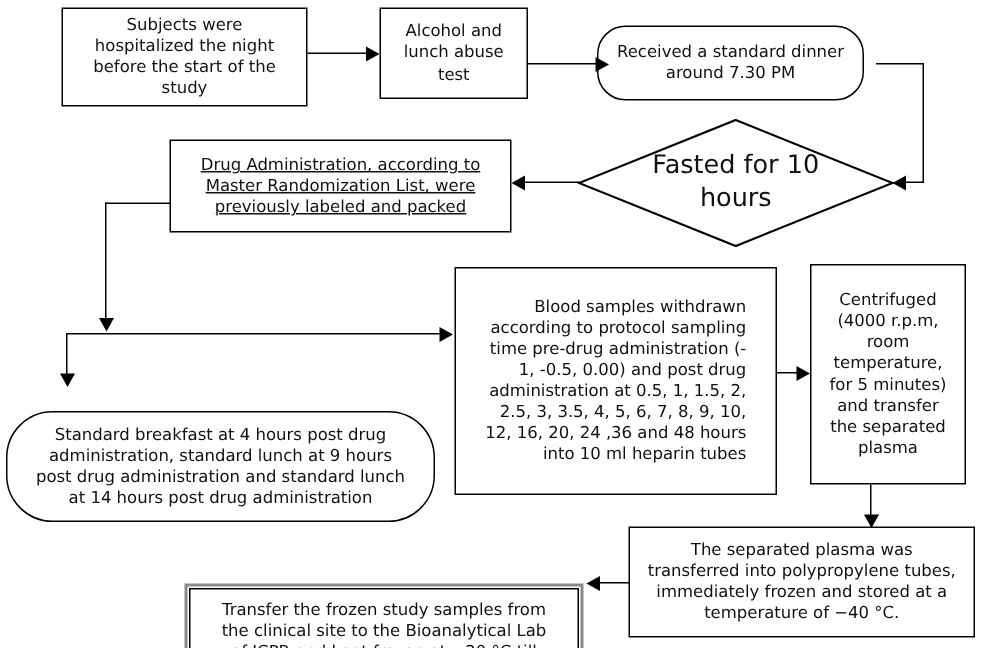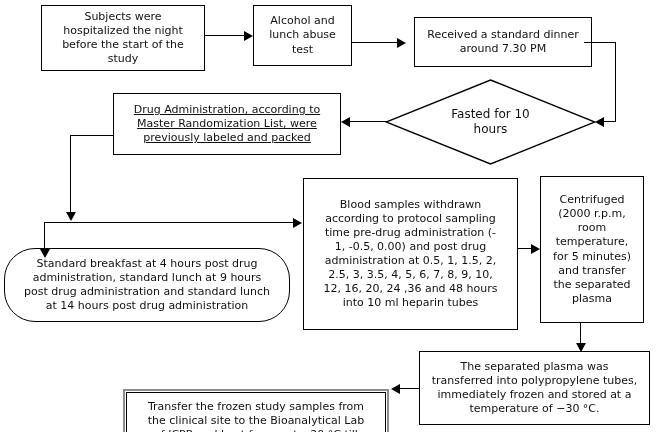--- a/index.html
+++ b/index.html
@@ -48,21 +48,21 @@
     position: absolute;
     inset: 0;
   }
   .diamond .dlabel {
     position: absolute;
     inset: 0;
     display: flex;
     align-items: center;
     justify-content: center;
     text-align: center;
-    font-size: 12px;
+    font-size: 17px;
     line-height: 1.28;
     color: #111111;
     white-space: pre-line;
   }
   
   .seg {
     position: absolute;
     background: #000000;
   }
   .seg.h { height: 1.4px; }
@@ -99,73 +99,73 @@
 before the start of the
 study</span>
   </div>
 
   <div class="node" style="left:253px; top:5px; width:99px; height:61px;">
     <span class="txt">Alcohol and
 lunch abuse
 test</span>
   </div>
 
-  <div class="node" style="left:414px; top:17px; width:178px; height:50px;">
+  <div class="node" style="left:398px; top:17px; width:178px; height:50px;border-radius:19px;">
     <span class="txt">Received a standard dinner
 around 7.30 PM</span>
   </div>
 
   <div class="diamond" style="left:385px; top:79px; width:211px; height:86px;">
     <svg class="shape" viewBox="0 0 211 86" preserveAspectRatio="none">
       <polygon points="105.5,1 210,43 105.5,85 1,43" fill="#ffffff" stroke="#000000" stroke-width="1.4"></polygon>
     </svg>
     <span class="dlabel">Fasted for 10
 hours</span>
   </div>
 
   <div class="node" style="left:113px; top:93px; width:228px; height:62px;text-decoration:underline;">
     <span class="txt">Drug Administration, according to
 Master Randomization List, were
 previously labeled and packed</span>
   </div>
 
-  <div class="node" style="left:303px; top:178px; width:215px; height:152px;">
+  <div class="node" style="left:303px; top:178px; width:215px; height:152px;text-align:right;">
     <span class="txt">Blood samples withdrawn
 according to protocol sampling
 time pre-drug administration (-
 1, -0.5, 0.00) and post drug
 administration at 0.5, 1, 1.5, 2,
 2.5, 3, 3.5, 4, 5, 6, 7, 8, 9, 10,
 12, 16, 20, 24 ,36 and 48 hours
 into 10 ml heparin tubes</span>
   </div>
 
   <div class="node" style="left:540px; top:176px; width:104px; height:147px;">
     <span class="txt">Centrifuged
-(2000 r.p.m,
+(4000 r.p.m,
 room
 temperature,
 for 5 minutes)
 and transfer
 the separated
 plasma</span>
   </div>
 
-  <div class="node" style="left:4px; top:248px; width:286px; height:74px;border-radius:31px;">
+  <div class="node" style="left:4px; top:274px; width:286px; height:74px;border-radius:31px;">
     <span class="txt">Standard breakfast at 4 hours post drug
 administration, standard lunch at 9 hours
 post drug administration and standard lunch
 at 14 hours post drug administration</span>
   </div>
 
   <div class="node" style="left:419px; top:351px; width:231px; height:74px;">
     <span class="txt">The separated plasma was
 transferred into polypropylene tubes,
 immediately frozen and stored at a
-temperature of −30 °C.</span>
+temperature of −40 °C.</span>
   </div>
 
   <div class="node shadowed" style="left:126px; top:352px; width:260px; height:72px;">
     <span class="txt">Transfer the frozen study samples from
 the clinical site to the Bioanalytical Lab
 of JCPR and kept frozen at −20 °C till
 analyzed</span>
   </div>
 
   <div class="seg h" style="left:205px; top:35px; width:40px;"></div>

